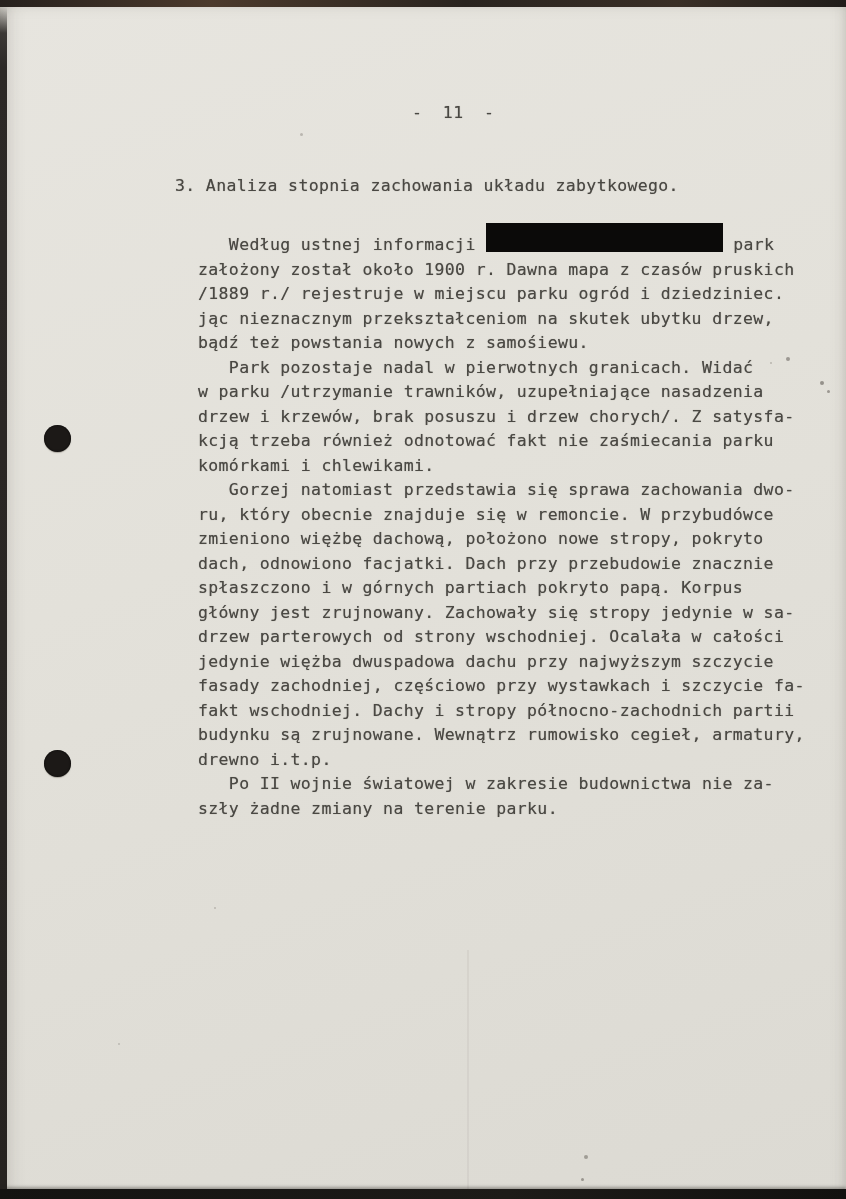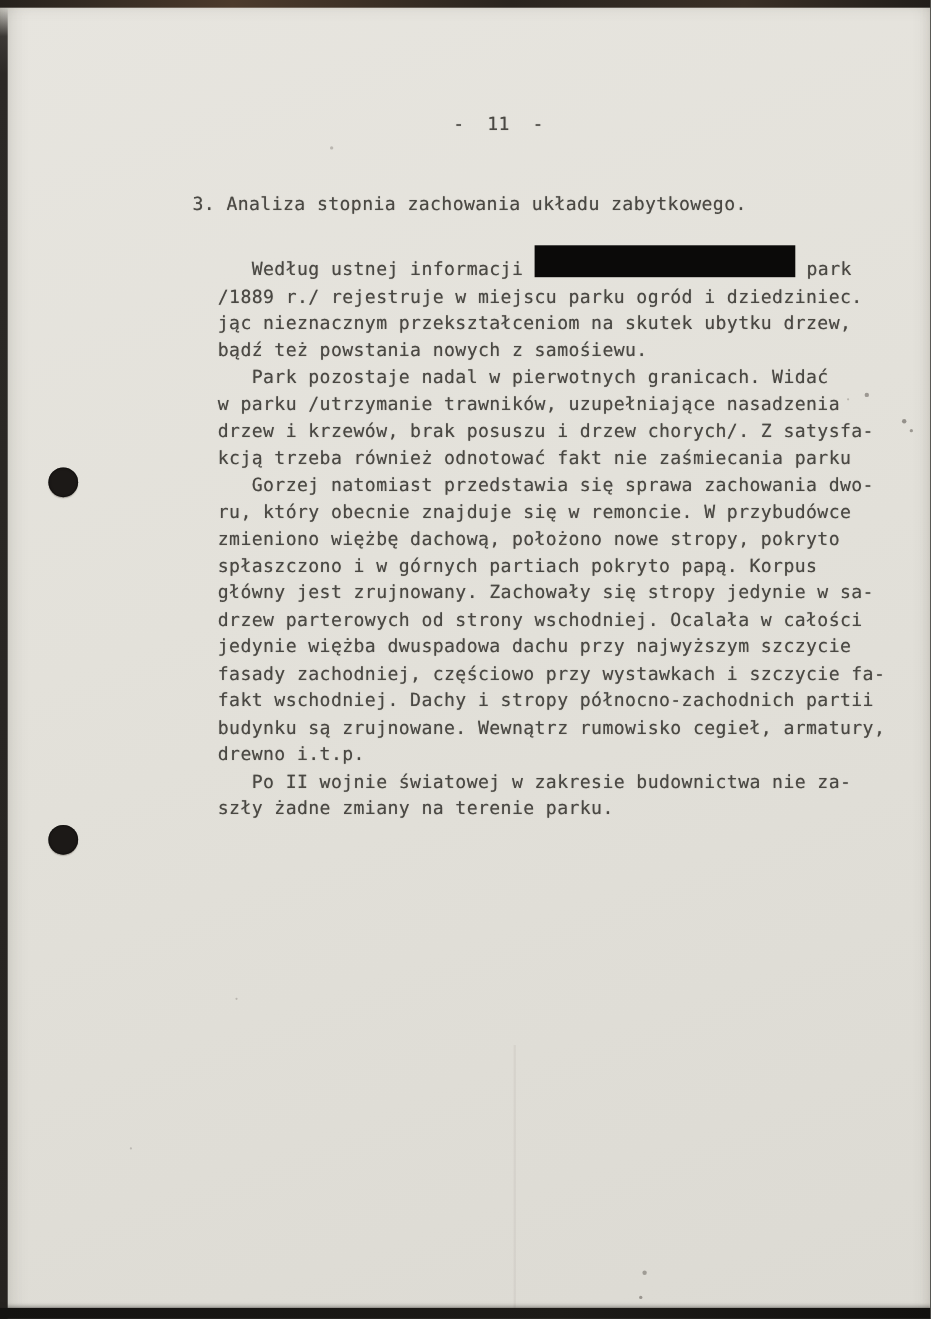--- a/index.html
+++ b/index.html
@@ -89,30 +89,33 @@
   <div class="edge edge-left"></div>
   <div class="edge edge-bottom"></div>
   <div class="crease"></div>
 
   <div class="pagenum">-  11  -</div>
 
   <div class="heading">3. Analiza stopnia zachowania układu zabytkowego.</div>
 
   <div class="body">
       <div class="tline"><span>   Według ustnej informacji </span><span class="redaction" style="width: 237px; height: 29px;"></span><span> park</span></div>
+      <div class="tline">założony został około 1900 r. Dawna mapa z czasów pruskich</div>
       <div class="tline">/1889 r./ rejestruje w miejscu parku ogród i dziedziniec.</div>
       <div class="tline">jąc nieznacznym przekształceniom na skutek ubytku drzew,</div>
       <div class="tline">bądź też powstania nowych z samośiewu.</div>
       <div class="tline">   Park pozostaje nadal w pierwotnych granicach. Widać</div>
       <div class="tline">w parku /utrzymanie trawników, uzupełniające nasadzenia</div>
       <div class="tline">drzew i krzewów, brak posuszu i drzew chorych/. Z satysfa-</div>
       <div class="tline">kcją trzeba również odnotować fakt nie zaśmiecania parku</div>
+      <div class="tline">komórkami i chlewikami.</div>
       <div class="tline">   Gorzej natomiast przedstawia się sprawa zachowania dwo-</div>
       <div class="tline">ru, który obecnie znajduje się w remoncie. W przybudówce</div>
       <div class="tline">zmieniono więżbę dachową, położono nowe stropy, pokryto</div>
+      <div class="tline">dach, odnowiono facjatki. Dach przy przebudowie znacznie</div>
       <div class="tline">spłaszczono i w górnych partiach pokryto papą. Korpus</div>
       <div class="tline">główny jest zrujnowany. Zachowały się stropy jedynie w sa-</div>
       <div class="tline">drzew parterowych od strony wschodniej. Ocalała w całości</div>
       <div class="tline">jedynie więżba dwuspadowa dachu przy najwyższym szczycie</div>
       <div class="tline">fasady zachodniej, częściowo przy wystawkach i szczycie fa-</div>
       <div class="tline">fakt wschodniej. Dachy i stropy północno-zachodnich partii</div>
       <div class="tline">budynku są zrujnowane. Wewnątrz rumowisko cegieł, armatury,</div>
       <div class="tline">drewno i.t.p.</div>
       <div class="tline">   Po II wojnie światowej w zakresie budownictwa nie za-</div>
       <div class="tline">szły żadne zmiany na terenie parku.</div>

